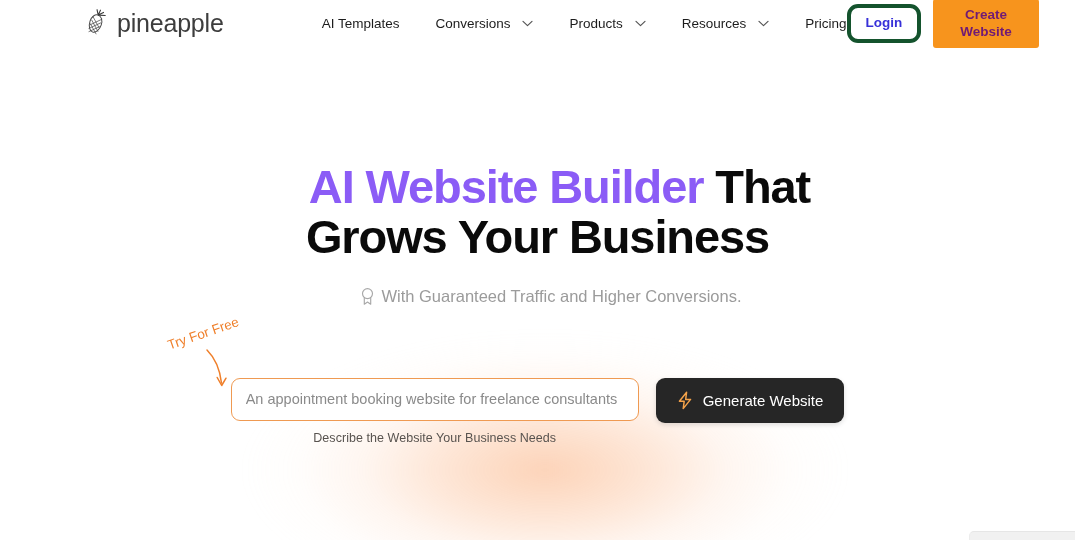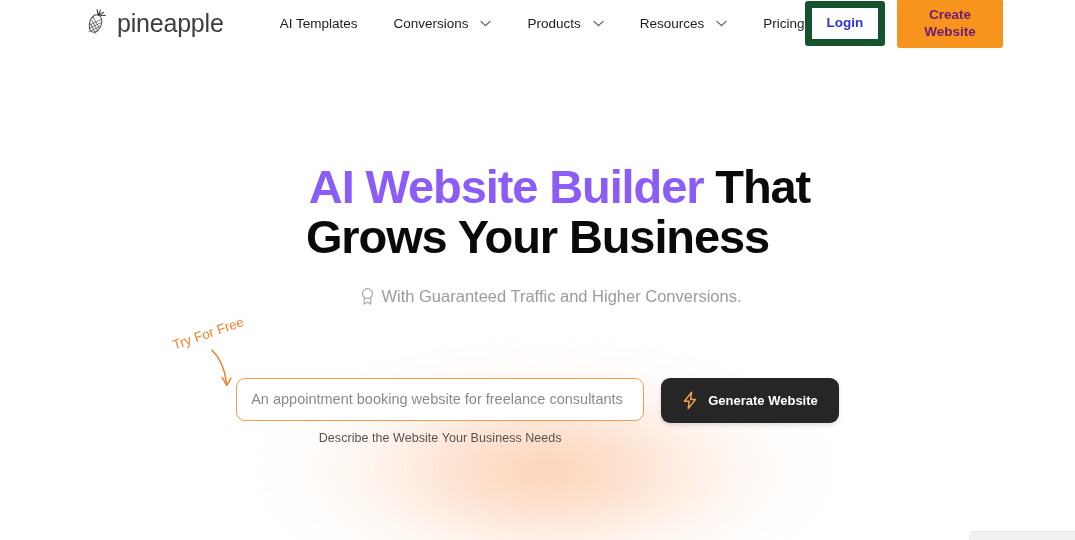--- a/index.html
+++ b/index.html
@@ -56,21 +56,21 @@
     font-size: 25px;
     color: #3d3d3d;
     letter-spacing: -0.2px;
     font-weight: 400;
   }
 
   .nav {
     display: flex;
     align-items: center;
     gap: 0;
-    margin-left: 56px;
+    margin-left: 98px;
   }
   .nav-item {
     display: flex;
     align-items: center;
     gap: 12px;
     padding: 6px 0;
     margin-right: 36px;
     font-size: 13.5px;
     color: #1c1c1c;
     white-space: nowrap;
@@ -79,26 +79,26 @@
   .nav-item:last-child { margin-right: 0; }
   .chev { width: 11px; height: 7px; display: block; opacity: 0.8; }
 
   .header-actions {
     margin-left: auto;
     display: flex;
     align-items: center;
     gap: 12px;
   }
   .btn-login {
-    border: 7px solid #14532d;
+    border: 4px solid #14532d;
     background: #ffffff;
     color: #3730d8;
     font-size: 13.5px;
     font-weight: 700;
-    border-radius: 3px;
+    border-radius: 11px;
     padding: 7px 15px;
     cursor: pointer;
     font-family: inherit;
     line-height: 1.2;
   }
   .btn-create {
     border: none;
     background: #f7941d;
     color: #701a75;
     font-size: 13.5px;
@@ -184,22 +184,22 @@
     display: flex;
     align-items: center;
     gap: 10px;
     height: 45px;
     padding: 0 21px;
     background: #262626;
     color: #ffffff;
     border: none;
     border-radius: 9px;
     font-family: inherit;
-    font-size: 13px;
-    font-weight: 700;
+    font-size: 15px;
+    font-weight: 400;
     cursor: pointer;
     box-shadow: 0 2px 5px rgba(0,0,0,0.13);
   }
   .bolt-icon { width: 16px; height: 19px; display: block; }
 
   
   .tryfree {
     position: absolute;
     left: -63px;
     top: -52px;

